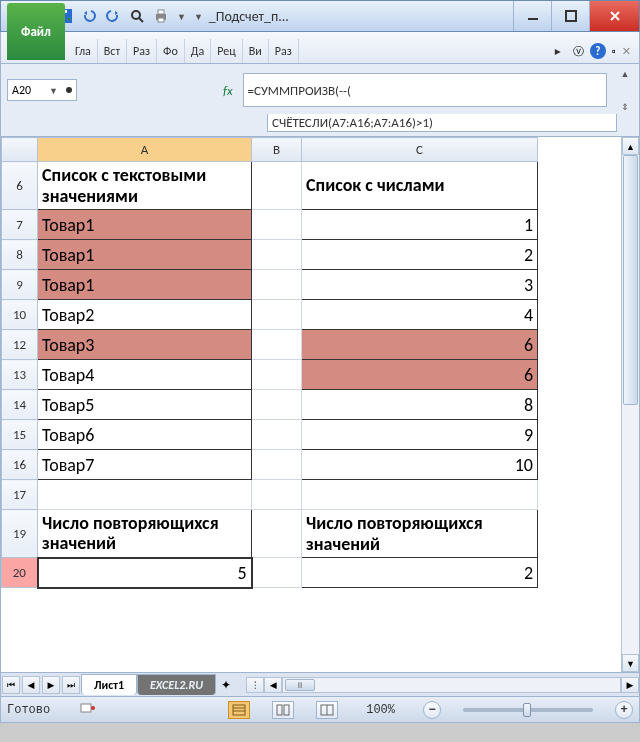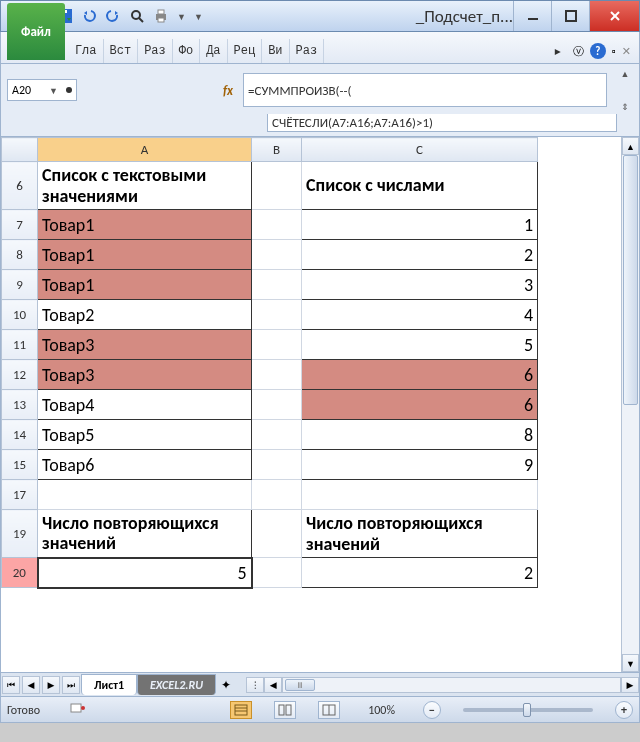--- a/index.html
+++ b/index.html
@@ -3,41 +3,41 @@
 <meta charset="utf-8">
 <style>
   * { box-sizing: border-box; margin: 0; padding: 0; }
   body { font-family: Calibri, Arial, sans-serif; font-size: 14px; background: #ccc; width: 640px; height: 742px; overflow: hidden; position: relative; }
 
   
   .titlebar { height: 32px; background: linear-gradient(#e8f1fb,#bfd3ee); display: flex; align-items: center; border: 1px solid #6b8aaf; }
   .qat { display: flex; align-items: center; gap: 8px; padding: 0 6px; }
   .qat .xicon { width: 18px; height: 18px; background: #2b8a3e; border-radius: 2px; display:flex; align-items:center; justify-content:center; color:#fff; font-weight:bold; font-size:10px;}
   .qat svg, .qat .q { width: 16px; height: 16px; }
-  .titletext { flex: 1; text-align: right; color: #333; font-size: 17px; }
+  .titletext { flex: 1; text-align: left; color: #333; font-size: 14px; }
   .winbtns { display: flex; align-items: stretch; height: 100%; }
   .winbtn { width: 38px; display:flex; align-items:center; justify-content:center; border-left:1px solid #9fb4cf;}
   .winbtn.min, .winbtn.max { background: linear-gradient(#e8f1fb,#bfd3ee); color:#333;}
   .winbtn.close { width: 50px; background: linear-gradient(#e86a5f,#cc2e24); color:#fff;}
   .winbtn svg { width: 14px; height: 12px; }
 
   
   .ribbon { height: 32px; background: linear-gradient(#f5f8fc,#e3eaf5); display:flex; align-items:flex-end; border:1px solid #9fb4cf; border-top:none; }
   .filetab { background: linear-gradient(#59b24a,#2b8a3e); color:#fff; font-weight:bold; padding: 21px 14px; border-radius:3px 3px 0 0; font-size:13px; margin: 0 4px 3px 6px; }
   .rtab { padding: 5px 6px; font-size:12px; color:#333; border-right:1px solid #c7d3e3; }
   .ribbon-right { margin-left:auto; display:flex; align-items:center; gap:6px; padding-right:8px; }
   .helpcircle { width:16px; height:16px; border-radius:50%; background:#2a6bd1; color:#fff; font-size:11px; font-weight:bold; display:flex; align-items:center; justify-content:center;}
 
   
   .fxarea { background:#e5ecf6; border:1px solid #9fb4cf; border-top:none; padding:4px 6px; }
   .fxrow { display:flex; align-items:center; gap:6px; }
   .namebox { width:70px; height:22px; background:#fff; border:1px solid #9fb4cf; display:flex; align-items:center; padding:0 4px; font-size:12px;}
   .namebox .dd { margin-left:auto; font-size:9px; color:#555;}
   .namebox .dot { width:6px; height:6px; border-radius:50%; background:#333; margin-left:8px;}
-  .fxlabel { font-style:italic; font-weight:bold; font-size:13px; color:#a16207; margin: 0 4px; }
+  .fxlabel { font-style:italic; font-weight:normal; font-size:13px; color:#15803d; margin: 0 4px; }
   .fxinput { flex:1; height:22px; background:#fff; border:1px solid #9fb4cf; padding:16px 4px; font-size:13px; color:#333; display:flex; align-items:center; overflow:hidden;}
   .fxtext { font-family: Calibri, Arial; }
   .fxcont { margin-left:260px; margin-top:2px; font-size:13px; color:#333; background:#fff; border:1px solid #9fb4cf; border-top:none; padding:1px 4px; width:350px;}
   .fxexpand { width:16px; display:flex; flex-direction:column; justify-content:space-between; height:44px; margin-left:4px;}
   .fxexpand .arr { font-size:9px; color:#555; text-align:center;}
 
   
   .gridwrap { border:1px solid #9fb4cf; border-top:none; background:#fff; position:relative; height:536px; display:flex; }
   .grid { flex:1; overflow:hidden; }
   table { border-collapse:collapse; table-layout:fixed; }
@@ -60,21 +60,21 @@
   .sheetrow { height:24px; background:#dbe4f0; border:1px solid #9fb4cf; border-top:none; display:flex; align-items:center; font-size:12px;}
   .navbtn { width:18px; height:18px; background:linear-gradient(#f5f8fc,#dfe7f2); border:1px solid #b5c3d6; margin:0 1px; display:flex; align-items:center; justify-content:center; font-size:9px;}
   .sheettab { padding:3px 12px; background:#fff; border:1px solid #9fb4cf; border-bottom:none; border-radius:0 0 4px 4px; font-weight:bold;}
   .sheettab.dark { background:#737373; color:#e8eef7; font-style:italic; font-weight:bold;}
   .hscroll { flex:1; display:flex; align-items:center; margin-left:10px;}
   .hscroll .sbtn { width:18px; height:16px; background:linear-gradient(#f5f8fc,#dfe7f2); border:1px solid #b5c3d6; display:flex; align-items:center; justify-content:center; font-size:9px;}
   .hscroll .track { flex:1; height:16px; background:#eef2f8; border:1px solid #b5c3d6; position:relative;}
   .hscroll .thumb { position:absolute; left:2px; top:1px; bottom:1px; width:30px; background:linear-gradient(#eef4fb,#cdd9ea); border:1px solid #9fb4cf; border-radius:2px; display:flex; align-items:center; justify-content:center; font-size:8px; color:#888;}
 
   
-  .statusbar { height:26px; background:linear-gradient(#e8eef7,#cdd9ea); border:1px solid #9fb4cf; border-top:none; display:flex; align-items:center; font-size:12px; color:#333; padding:0 6px; gap:22px;}
+  .statusbar { height:26px; background:linear-gradient(#e8eef7,#cdd9ea); border:1px solid #9fb4cf; border-top:none; display:flex; align-items:center; font-size:12px; color:#333; padding:0 6px; gap:22px;font-family:Liberation Mono, monospace;}
   .statusbar .viewbtn { width:22px; height:18px; background:linear-gradient(#fafcfe,#e3eaf5); border:1px solid #9fb4cf; display:flex; align-items:center; justify-content:center;}
   .statusbar .viewbtn.active { background:#f6c772; border-color:#c9902a;}
   .zoomslider { width:130px; height:4px; background:#aab8cc; position:relative; border-radius:2px;}
   .zoomslider .zthumb { position:absolute; left:60px; top:-5px; width:8px; height:14px; background:linear-gradient(#f5f8fc,#cdd9ea); border:1px solid #7f93ae; border-radius:2px;}
   .zbtn { width:18px; height:18px; border:1px solid #9fb4cf; border-radius:50%; background:linear-gradient(#fafcfe,#e3eaf5); display:flex; align-items:center; justify-content:center; font-size:12px; font-weight:bold;}
 </style>
 </head>
 <body>
 
 <div class="titlebar">
@@ -126,21 +126,21 @@
         <svg viewBox="0 0 12 12">
           <line x1="2" y1="2" x2="10" y2="10" stroke="#fff" stroke-width="2"></line>
           <line x1="10" y1="2" x2="2" y2="10" stroke="#fff" stroke-width="2"></line>
         </svg>
       </div>
   </div>
 </div>
 
 <div class="ribbon">
   <div class="filetab">Файл</div>
-  <div id="rtabs" style="display:flex;font-family:Liberation Mono, monospace;">
+  <div id="rtabs" style="display:flex;">
       <div class="rtab">Гла</div>
       <div class="rtab">Вст</div>
       <div class="rtab">Раз</div>
       <div class="rtab">Фо</div>
       <div class="rtab">Да</div>
       <div class="rtab">Рец</div>
       <div class="rtab">Ви</div>
       <div class="rtab">Раз</div>
     </div>
   <div class="ribbon-right">
@@ -206,26 +206,20 @@
             <td></td>
             <td class="datacell num">3</td>
           </tr>
           <tr>
             <td class="rowhdr" style="height:30px">10</td>
             <td class="datacell">Товар2</td>
             <td></td>
             <td class="datacell num">4</td>
           </tr>
           <tr>
-            <td class="rowhdr" style="height:30px">11</td>
-            <td class="datacell red">Товар3</td>
-            <td></td>
-            <td class="datacell num">5</td>
-          </tr>
-          <tr>
             <td class="rowhdr" style="height:30px">12</td>
             <td class="datacell red">Товар3</td>
             <td></td>
             <td class="datacell red num">6</td>
           </tr>
           <tr>
             <td class="rowhdr" style="height:30px">13</td>
             <td class="datacell">Товар4</td>
             <td></td>
             <td class="datacell red num">6</td>
@@ -234,20 +228,26 @@
             <td class="rowhdr" style="height:30px">14</td>
             <td class="datacell">Товар5</td>
             <td></td>
             <td class="datacell num">8</td>
           </tr>
           <tr>
             <td class="rowhdr" style="height:30px">15</td>
             <td class="datacell">Товар6</td>
             <td></td>
             <td class="datacell num">9</td>
+          </tr>
+          <tr>
+            <td class="rowhdr" style="height:30px">16</td>
+            <td class="datacell">Товар7</td>
+            <td></td>
+            <td class="datacell num">10</td>
           </tr>
           <tr>
             <td class="rowhdr" style="height:30px">17</td>
             <td class=""></td>
             <td></td>
             <td class=""></td>
           </tr>
           <tr>
             <td class="rowhdr" style="height:48px">19</td>
             <td class="hdrcell">Число повторяющихся значений</td>

